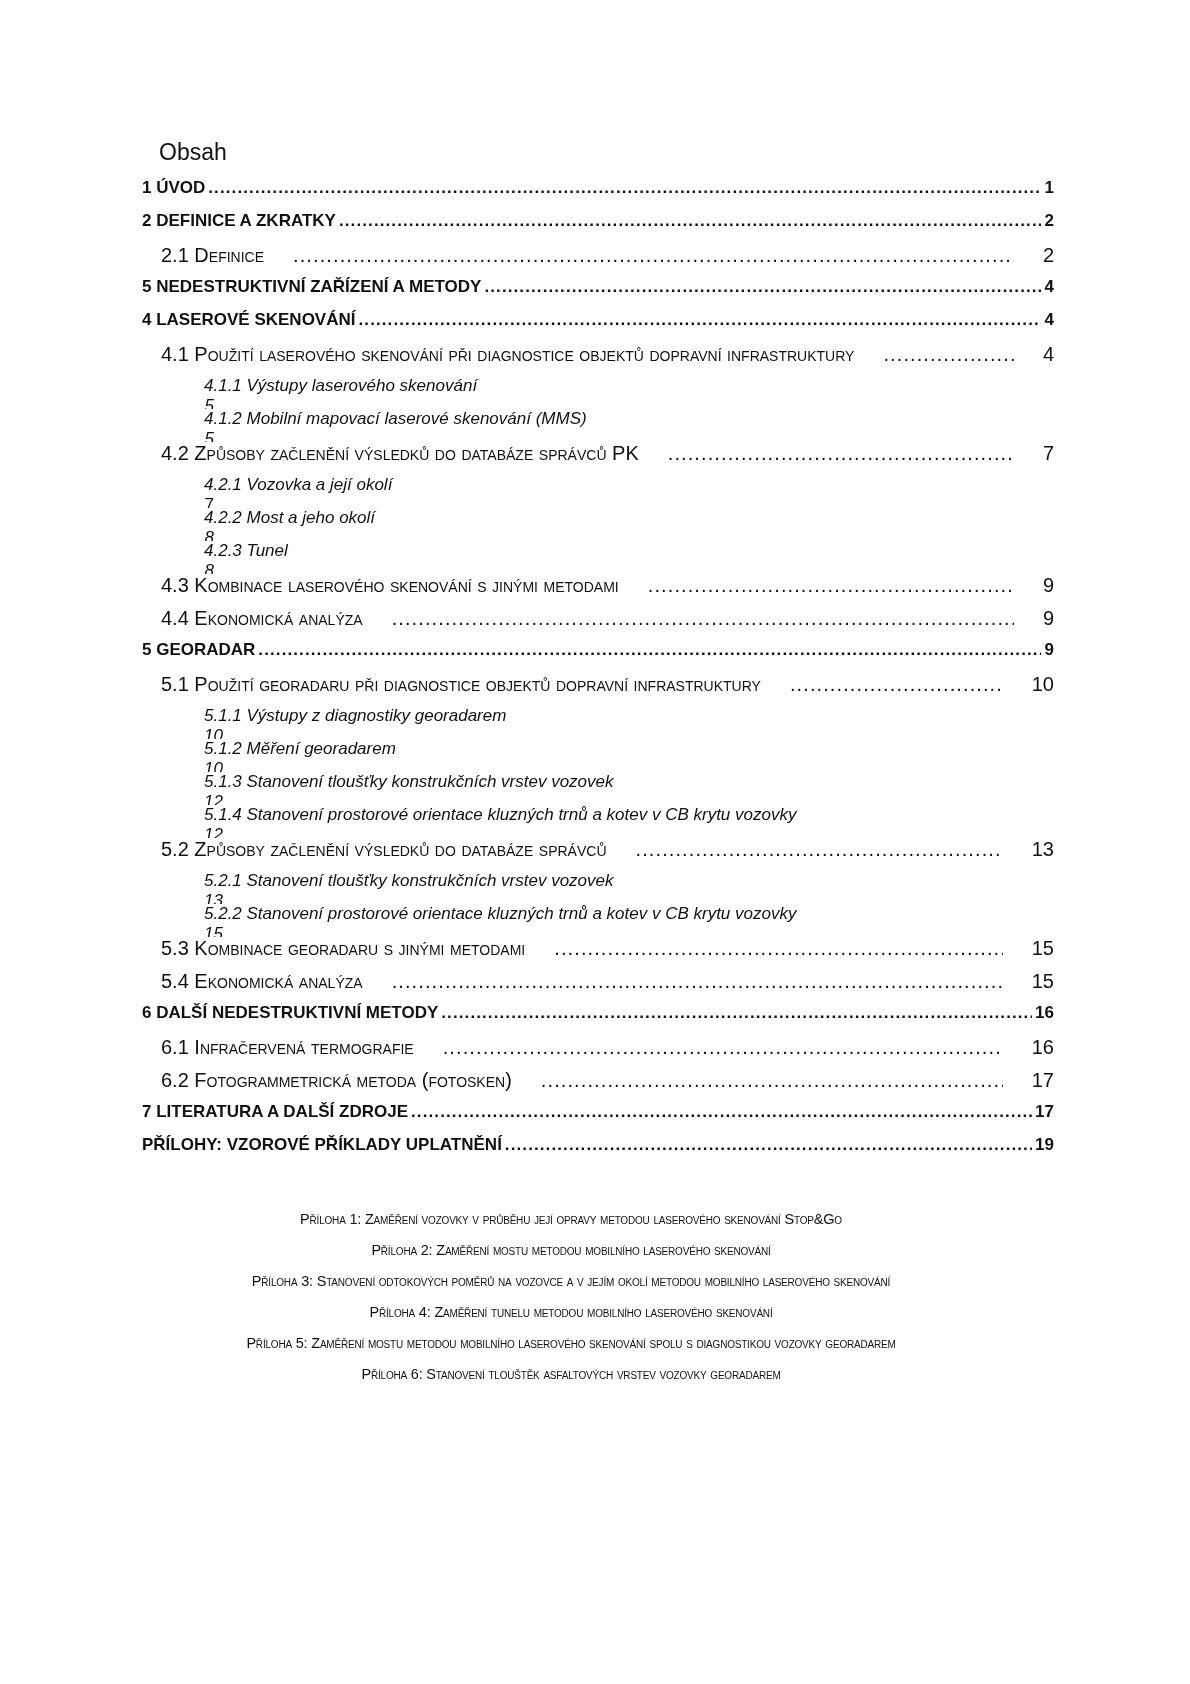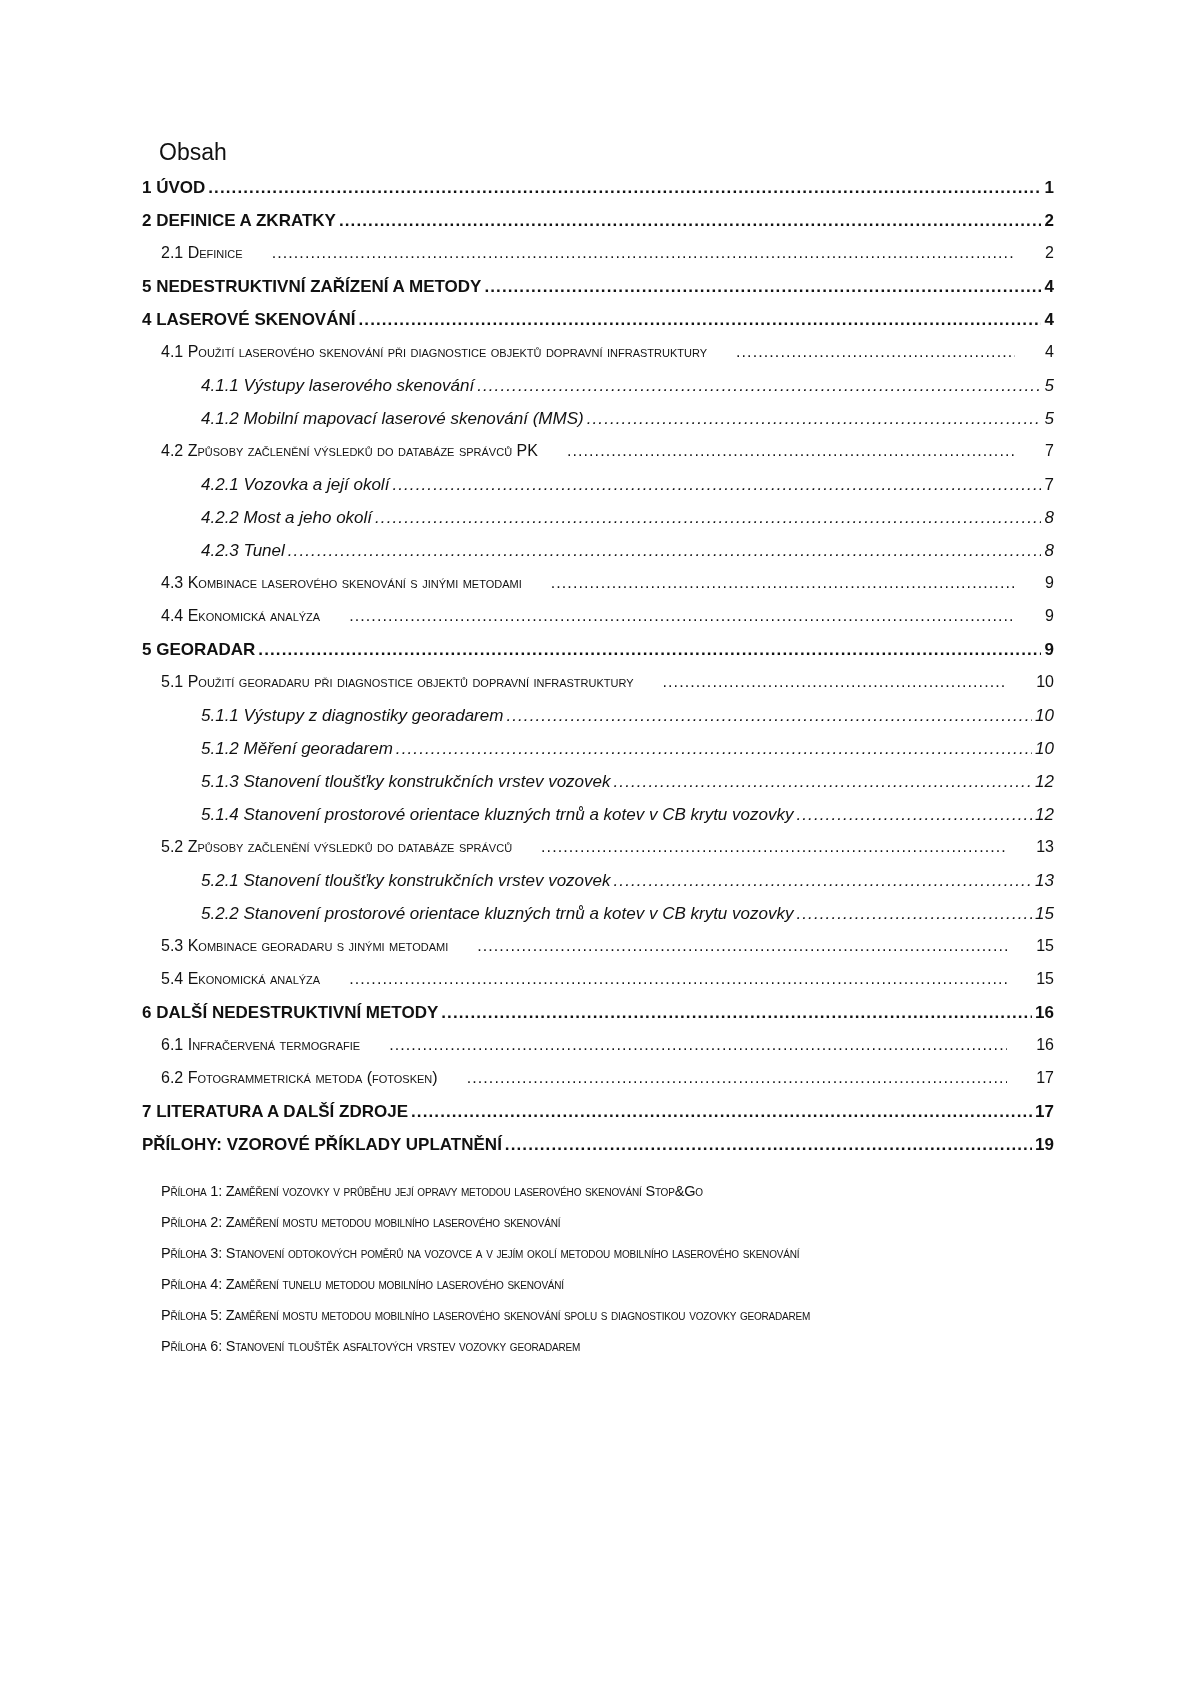--- a/index.html
+++ b/index.html
@@ -10,27 +10,27 @@
   .toc { position: absolute; left: 0; top: 178px; width: 912px; }
   .entry { display: flex; align-items: baseline; height: 33px; white-space: nowrap; overflow: hidden; }
   .entry .lbl { flex: 0 0 auto; }
   .entry .dots { flex: 1 1 auto; overflow: hidden; margin: 0 3px; position: relative; }
   .entry .dots::after {
     content: "..............................................................................................................................................................................................................................";
     position: absolute; left: 0; bottom: 0; letter-spacing: 1.1px; }
   .entry .pg { flex: 0 0 auto; text-align: right; min-width: 10px; }
   .l1 { font-size: 17px; font-weight: bold; padding-left: 0; }
   .l1 .dots::after { letter-spacing: 1.1px; }
-  .l2 { font-size: 16px; padding-left: 19px; font-variant: small-caps; gap: 26px; }
+  .l2 { font-size: 20px; padding-left: 19px; font-variant: small-caps; gap: 26px; }
   .l2 .pg, .l2 .dots { font-variant: normal; }
-  .l3 { font-size: 17px; font-style: italic; padding-left: 59px; }
+  .l3 { font-size: 17px; font-style: italic; padding-left: 59px; flex-direction: column; }
   .l3.sub42 .pg { font-style: normal; }
   .dots span { visibility: hidden; }
 
-  .appendix { position: absolute; left: 19px; top: 1180px; width: 820px; }
+  .appendix { position: absolute; left: 19px; top: 1208px; width: 820px; text-align: center; }
   .app { font-size: 14.5px; font-variant: small-caps; line-height: 22px; margin: 0 0 9px 0; letter-spacing: -0.2px; }
 </style>
 </head>
 <body>
 
 <div class="page">
   <h1 class="title">Obsah</h1>
 
   <div class="toc" id="toc">
       <div class="entry l1">

